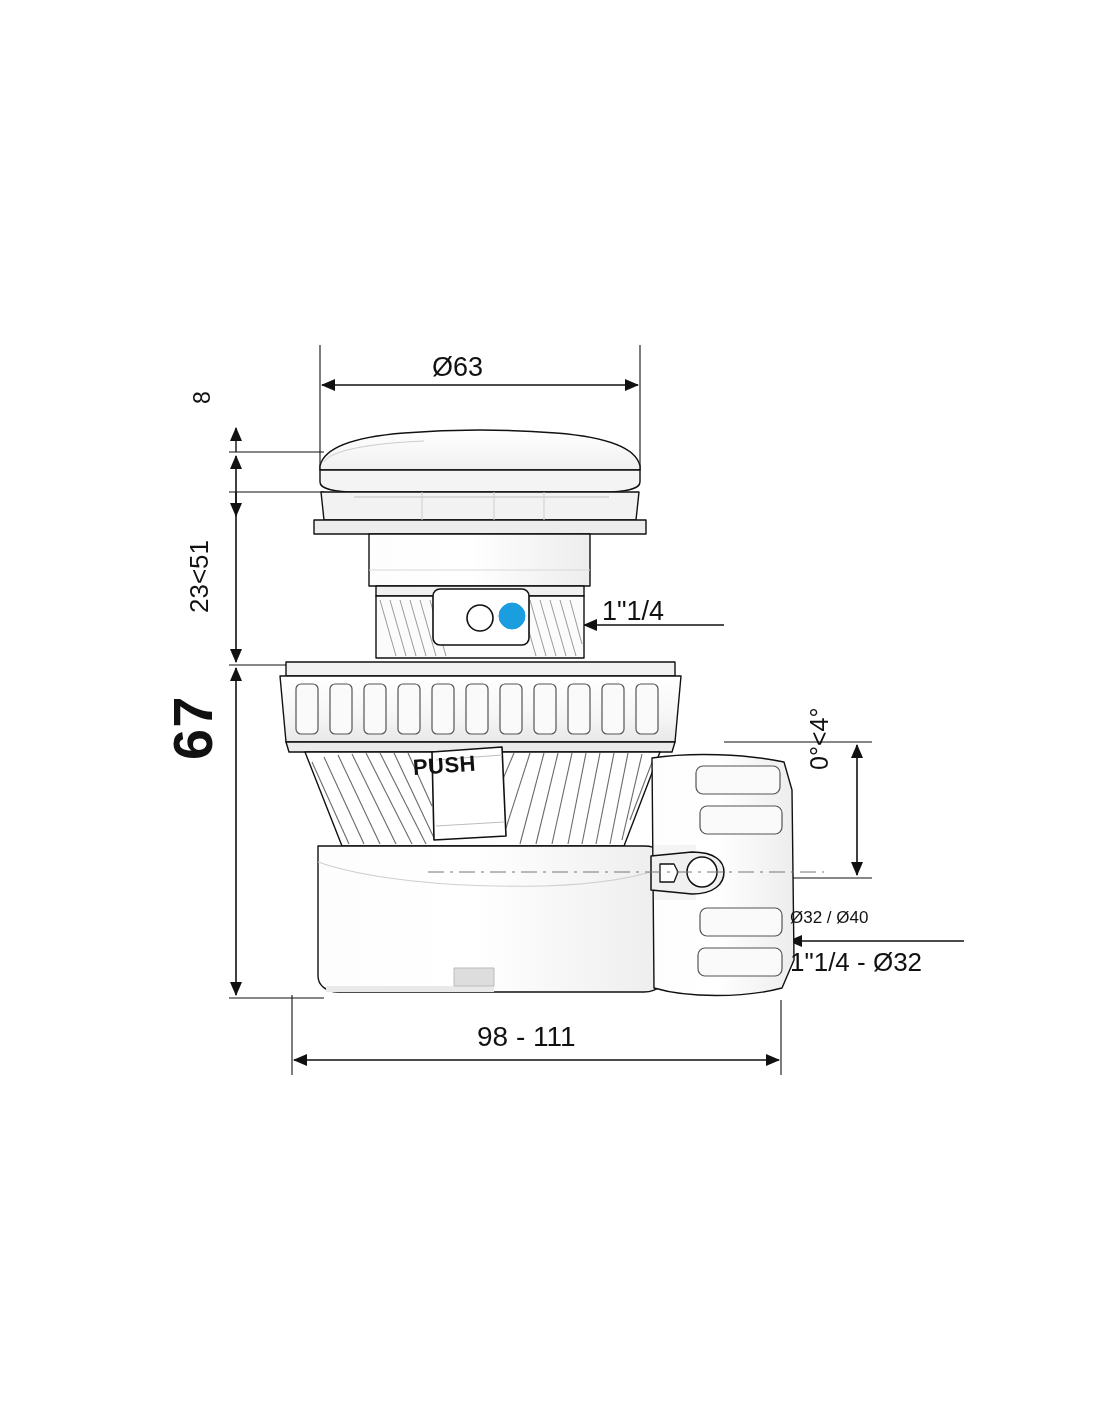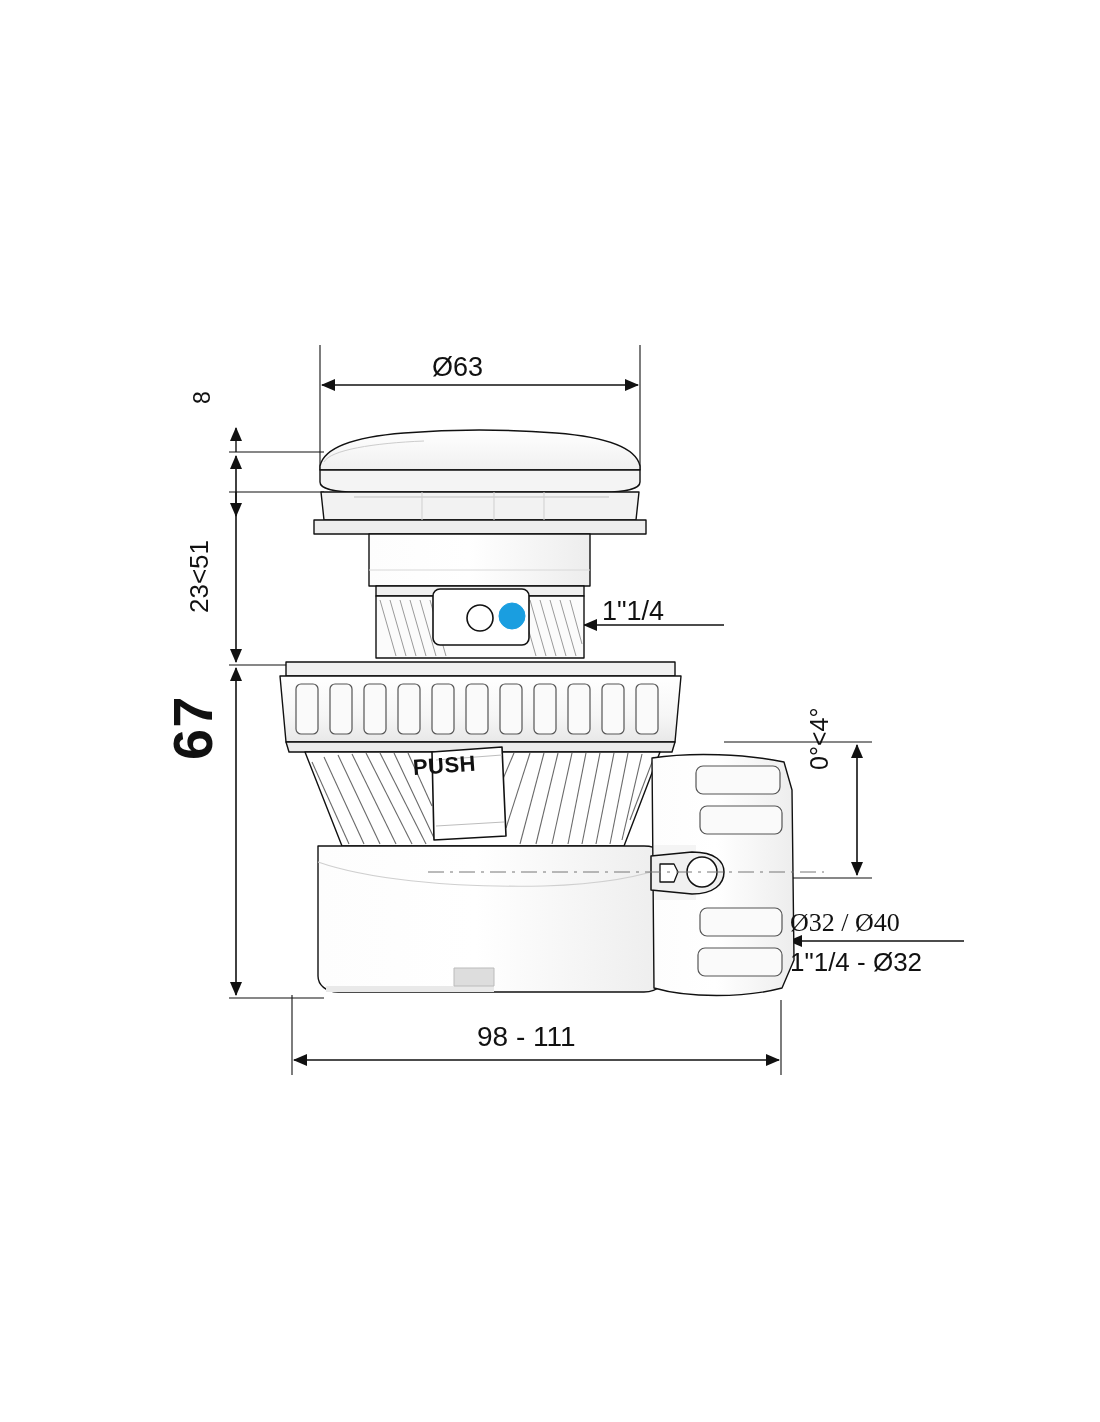--- a/index.html
+++ b/index.html
@@ -28,21 +28,21 @@
     font-family: "Liberation Sans", sans-serif;
     color: #111111;
     white-space: nowrap;
   }
   .lbl-d63    { left: 432px; top: 352px; font-size: 27px; }
   .lbl-8      { left: 189px; top: 404px; font-size: 23px; transform: rotate(-90deg); transform-origin: left top; }
   .lbl-2351   { left: 184px; top: 613px; font-size: 26px; transform: rotate(-90deg); transform-origin: left top; }
   .lbl-67     { left: 160px; top: 760px; font-size: 56px; font-weight: bold; transform: rotate(-90deg); transform-origin: left top; letter-spacing: 1px; }
   .lbl-114    { left: 602px; top: 596px; font-size: 27px; }
   .lbl-angle  { left: 805px; top: 770px; font-size: 25px; transform: rotate(-90deg); transform-origin: left top; }
-  .lbl-d3240  { left: 790px; top: 908px; font-size: 26px; font-family: Liberation Serif, serif; }
+  .lbl-d3240  { left: 790px; top: 908px; font-size: 17px; }
   .lbl-114d32 { left: 790px; top: 947px; font-size: 26px; }
   .lbl-98111  { left: 477px; top: 1021px; font-size: 28px; }
   .lbl-push   { left: 412px; top: 755px; font-size: 22px; font-weight: bold; letter-spacing: 0.5px; transform: rotate(-4deg); transform-origin: left top; }
 </style>
 </head>
 <body>
 
 <div id="drawing-root">
 
   <svg width="1100" height="1422" viewBox="0 0 1100 1422" xmlns="http://www.w3.org/2000/svg">

